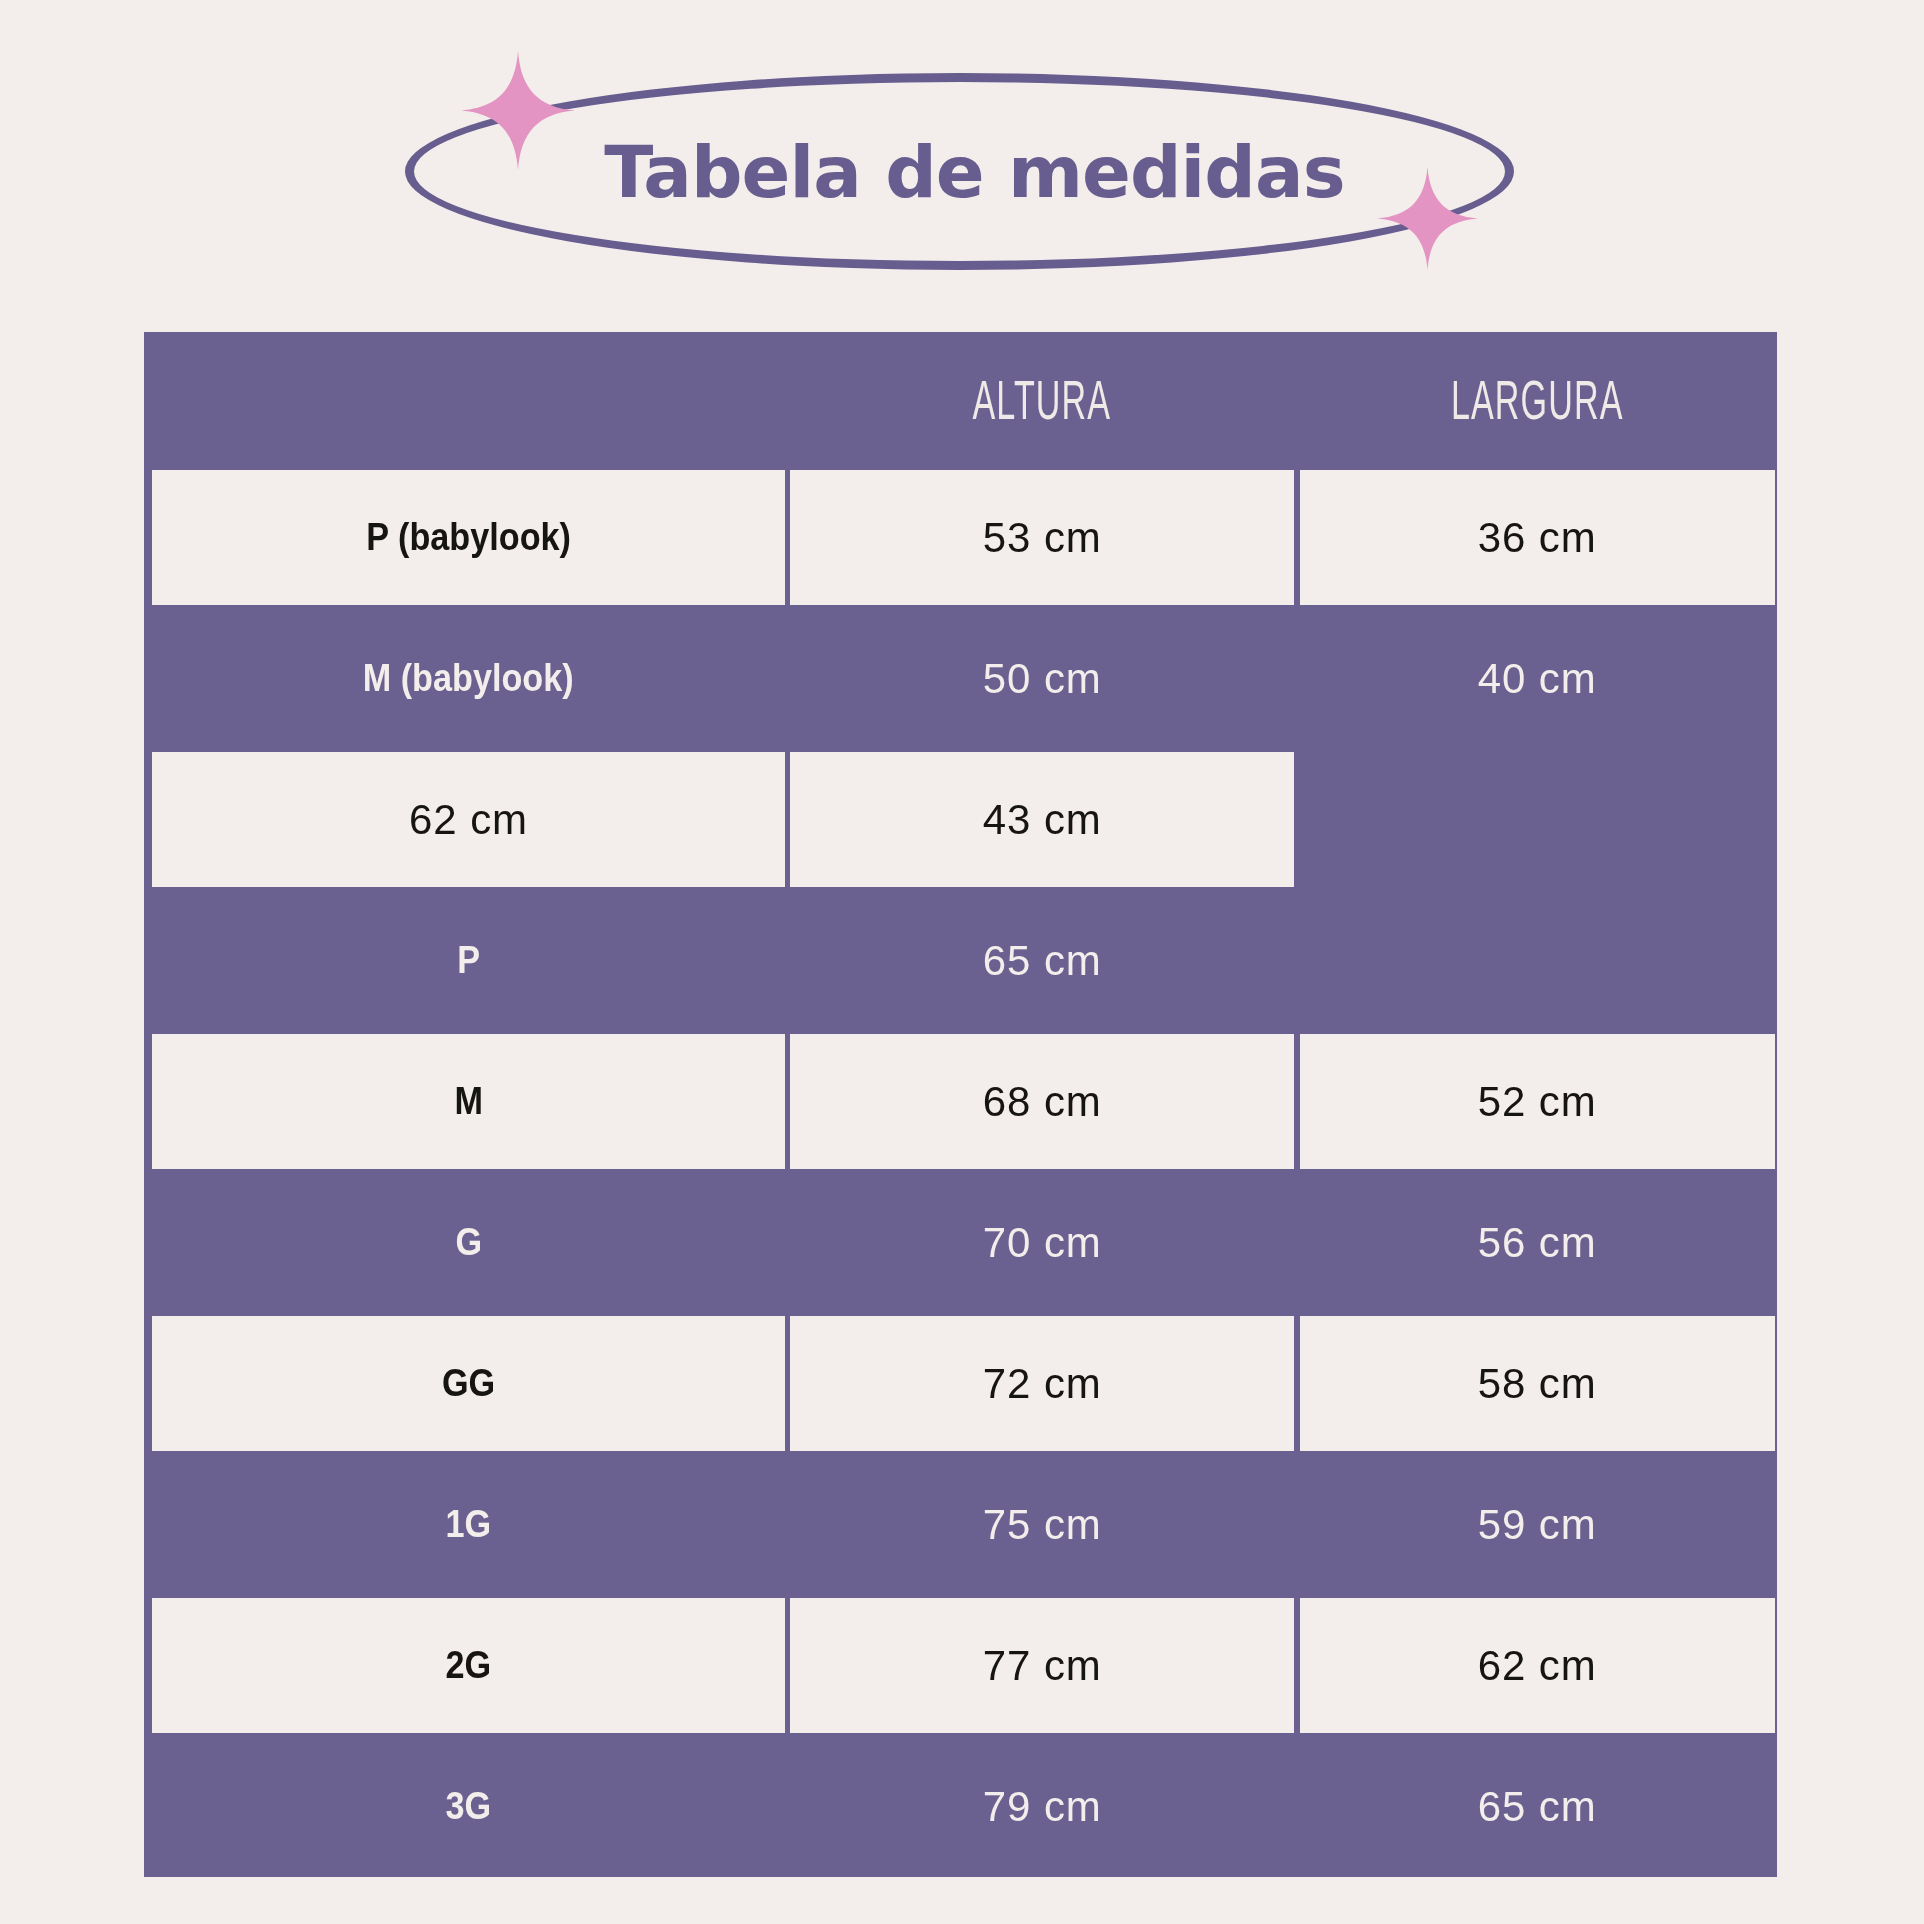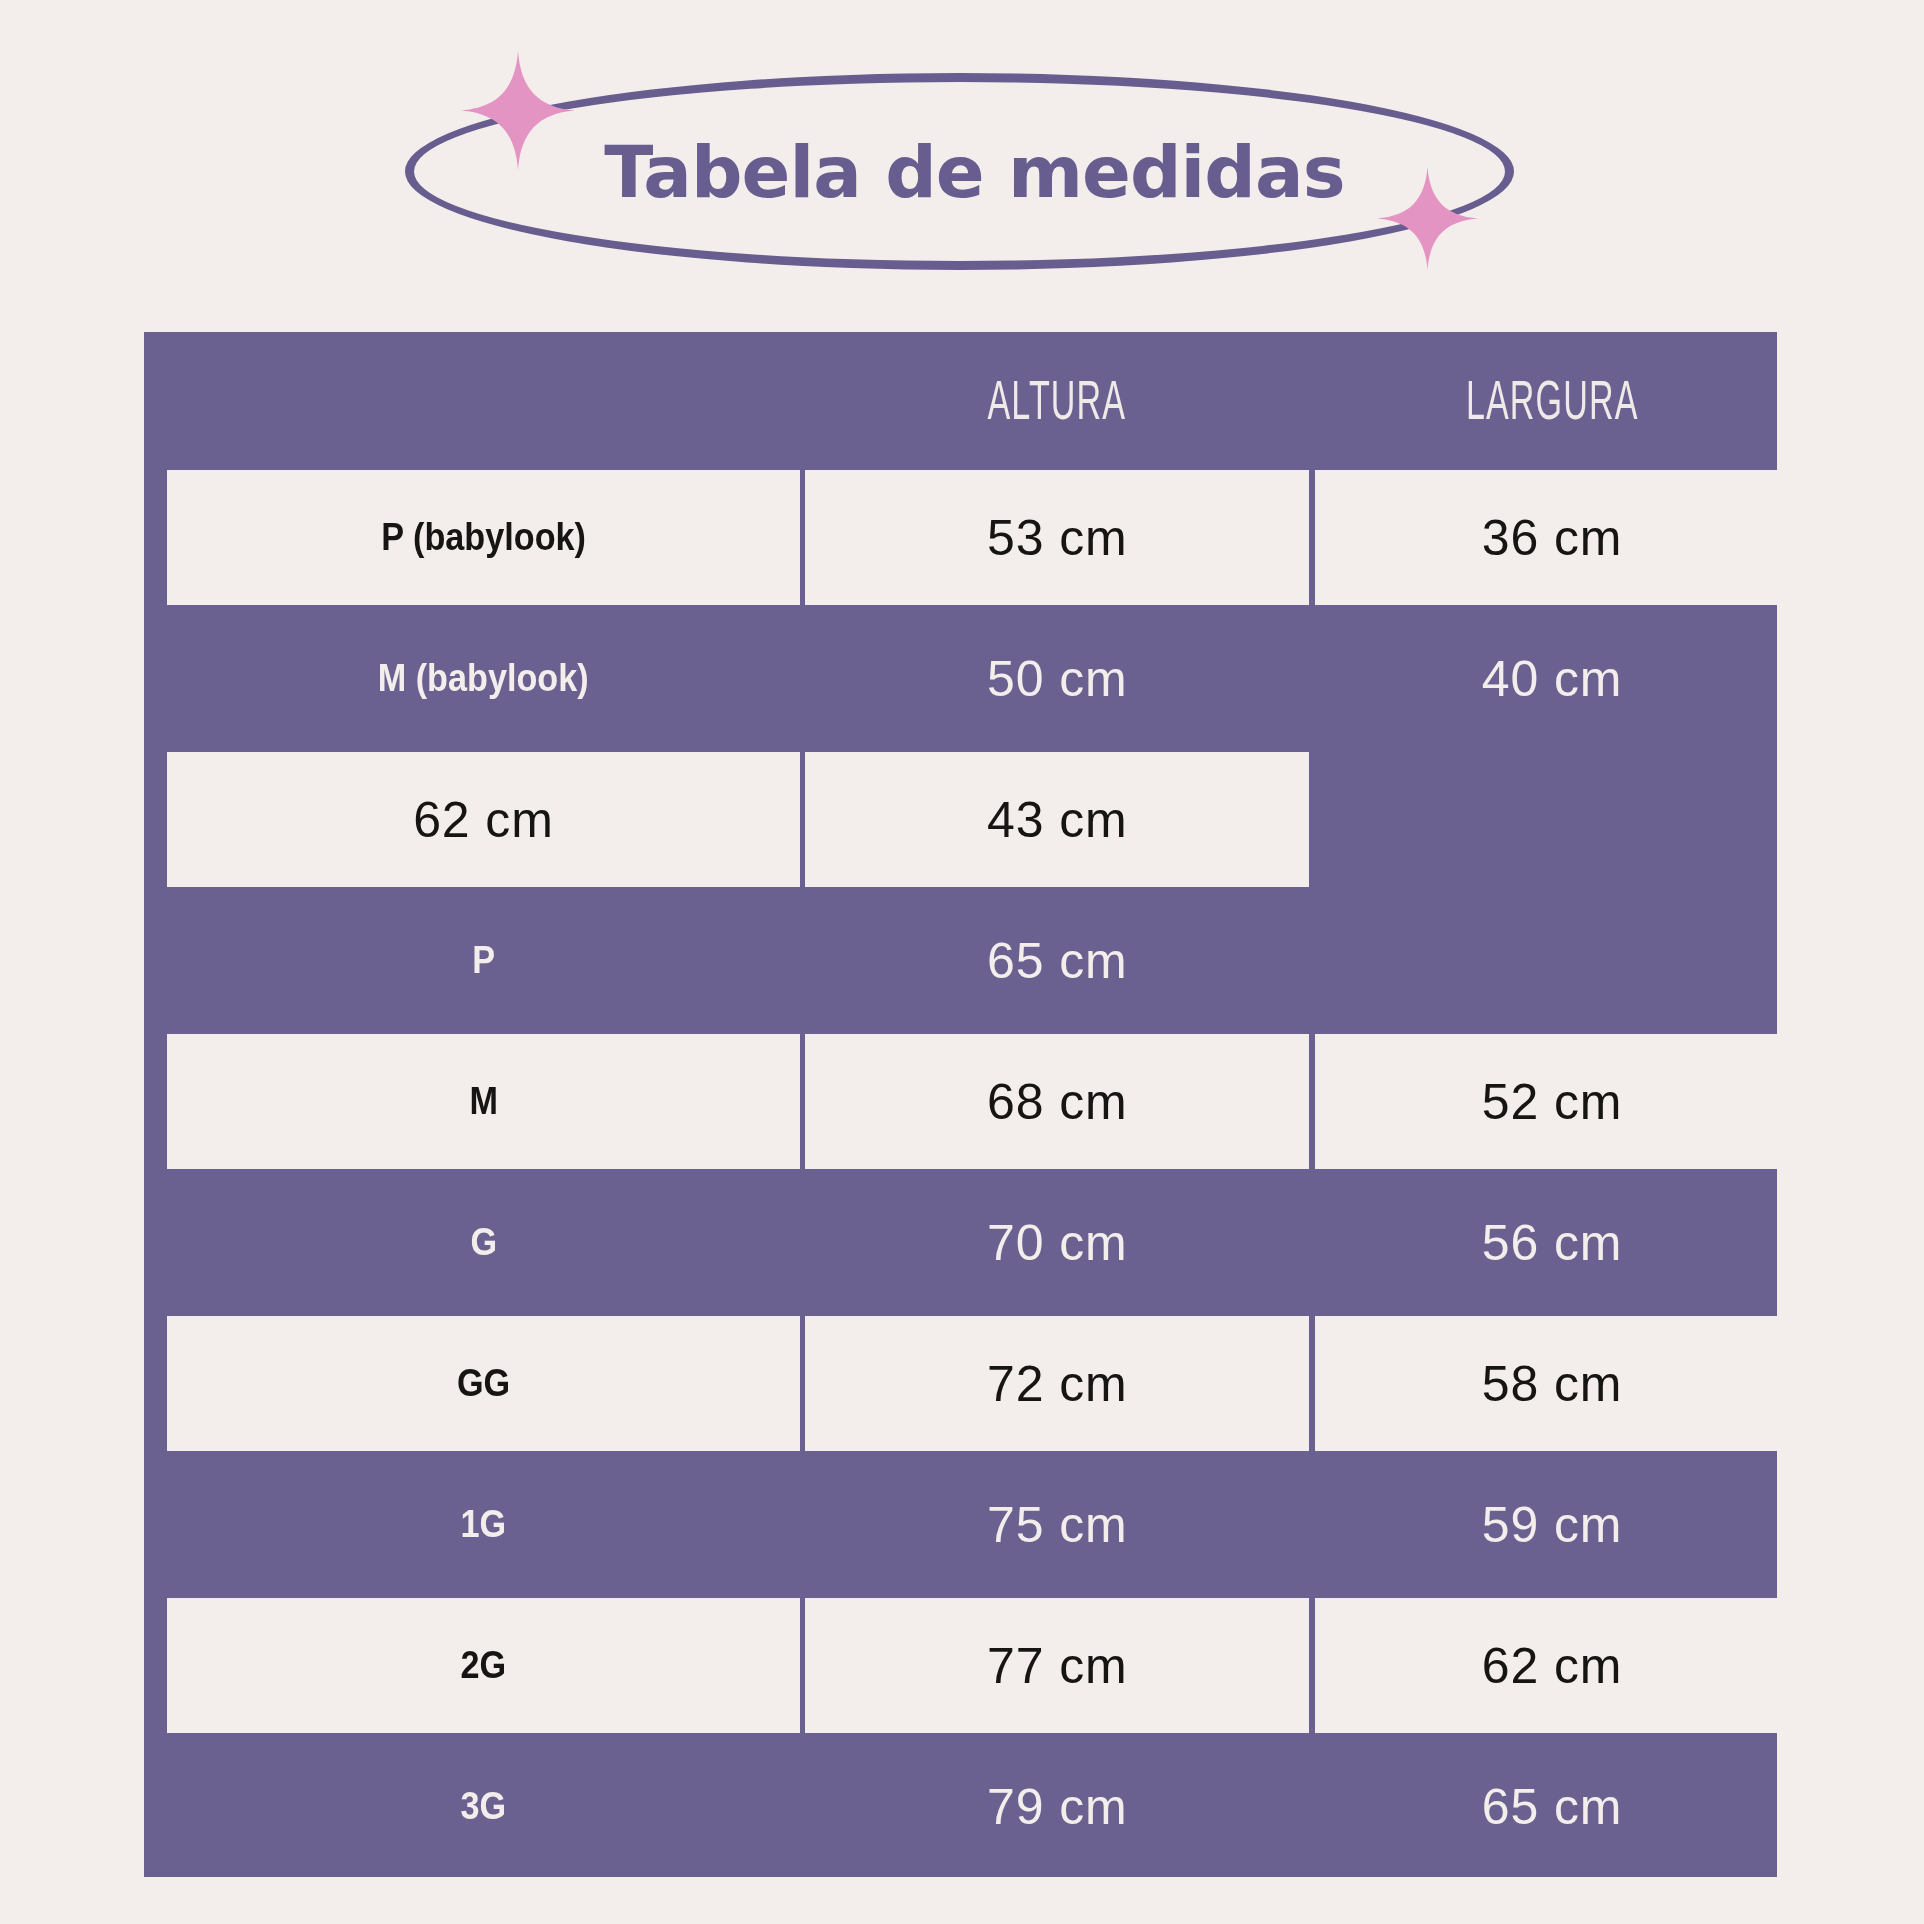--- a/index.html
+++ b/index.html
@@ -41,21 +41,21 @@
   .sparkle.s2{left:1377px;top:167px;width:101px;height:103px;}
   
   .table{
     position:absolute;left:144px;top:332px;width:1633px;
     background:var(--purple);
   }
   .row{
     display:grid;
     grid-template-columns:633px 504px 475px;
     column-gap:5.3px;
-    padding:0 23px;
+    padding:0 8px;
     height:141px;
   }
   .row.header-row{height:135px;}
   .row.light{padding-top:2.7px;padding-bottom:2.7px;}
   .cell{
     display:flex;align-items:center;justify-content:center;
     overflow:hidden;
   }
   .row.light .cell{background:var(--bg);color:var(--dark-text);}
   .row.dark .cell{background:transparent;color:var(--light-text);}
@@ -69,21 +69,21 @@
   }
   .label-txt{
     display:inline-block;
     font-weight:bold;
     font-size:38px;
     transform:scaleX(0.9);
     white-space:nowrap;
   }
   .value-txt{
     display:inline-block;
-    font-size:50px;
+    font-size:42px;
     letter-spacing:0.9px;
     white-space:nowrap;
   }
 </style>
 </head>
 <body>
 
 <div class="page">
 
   <header>

